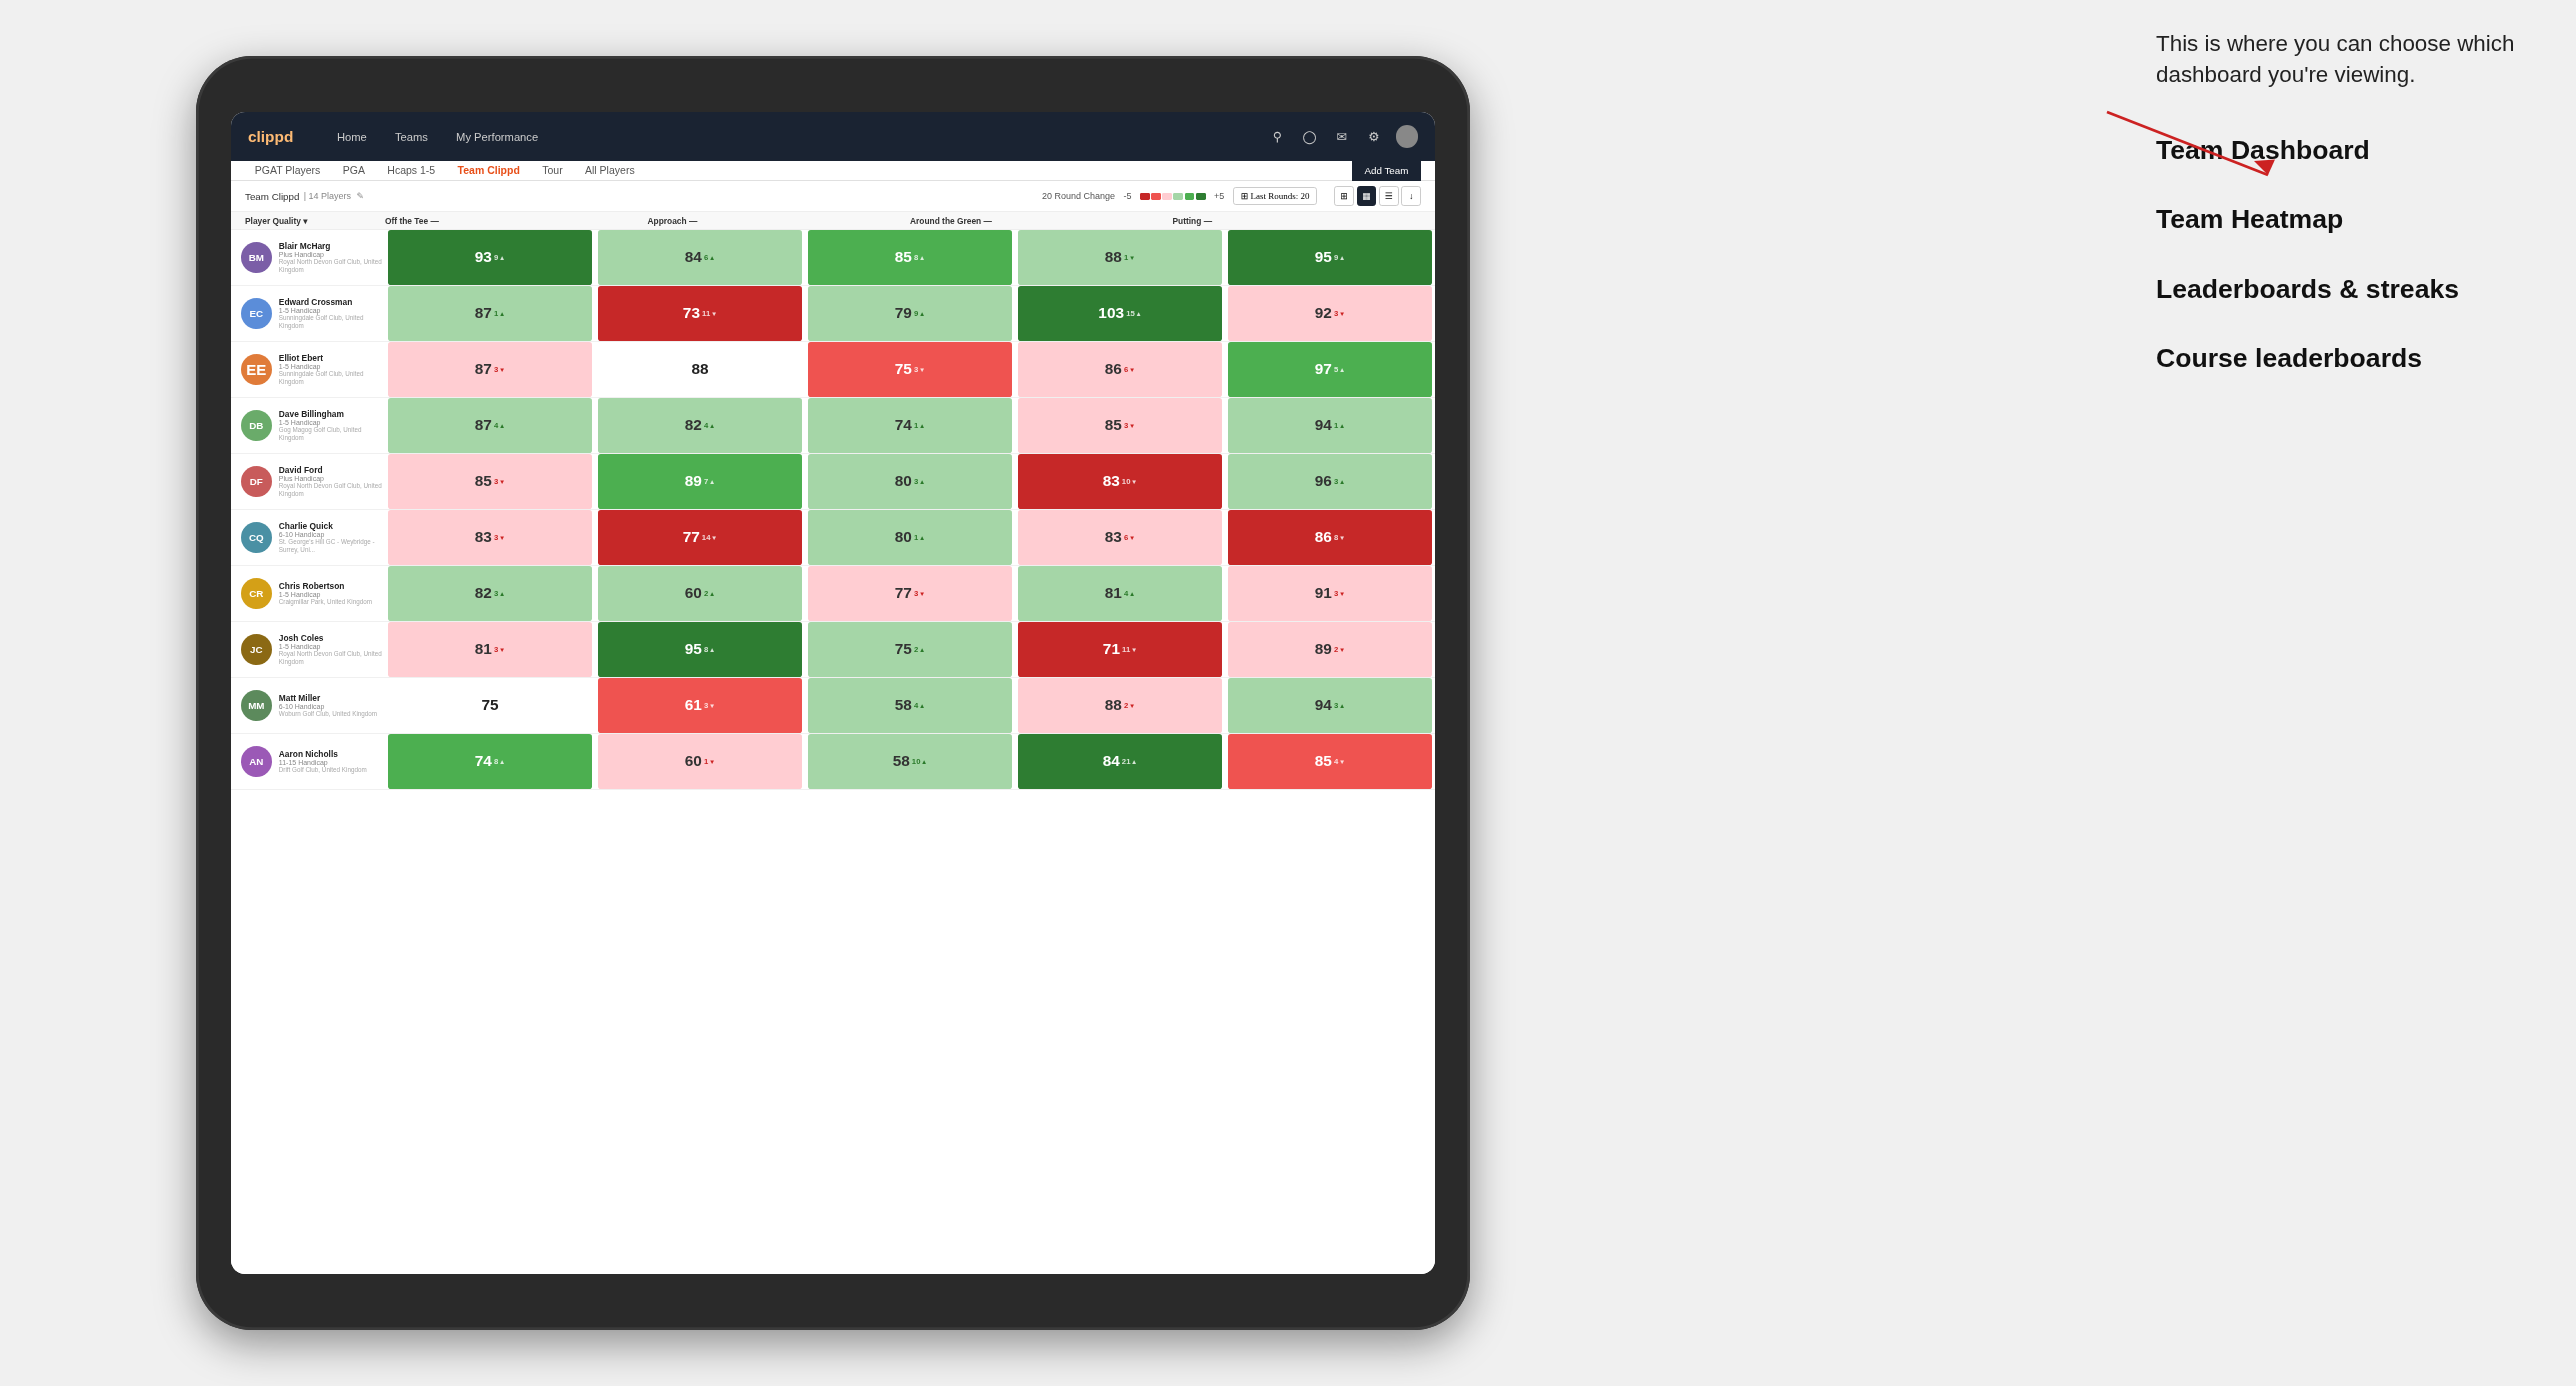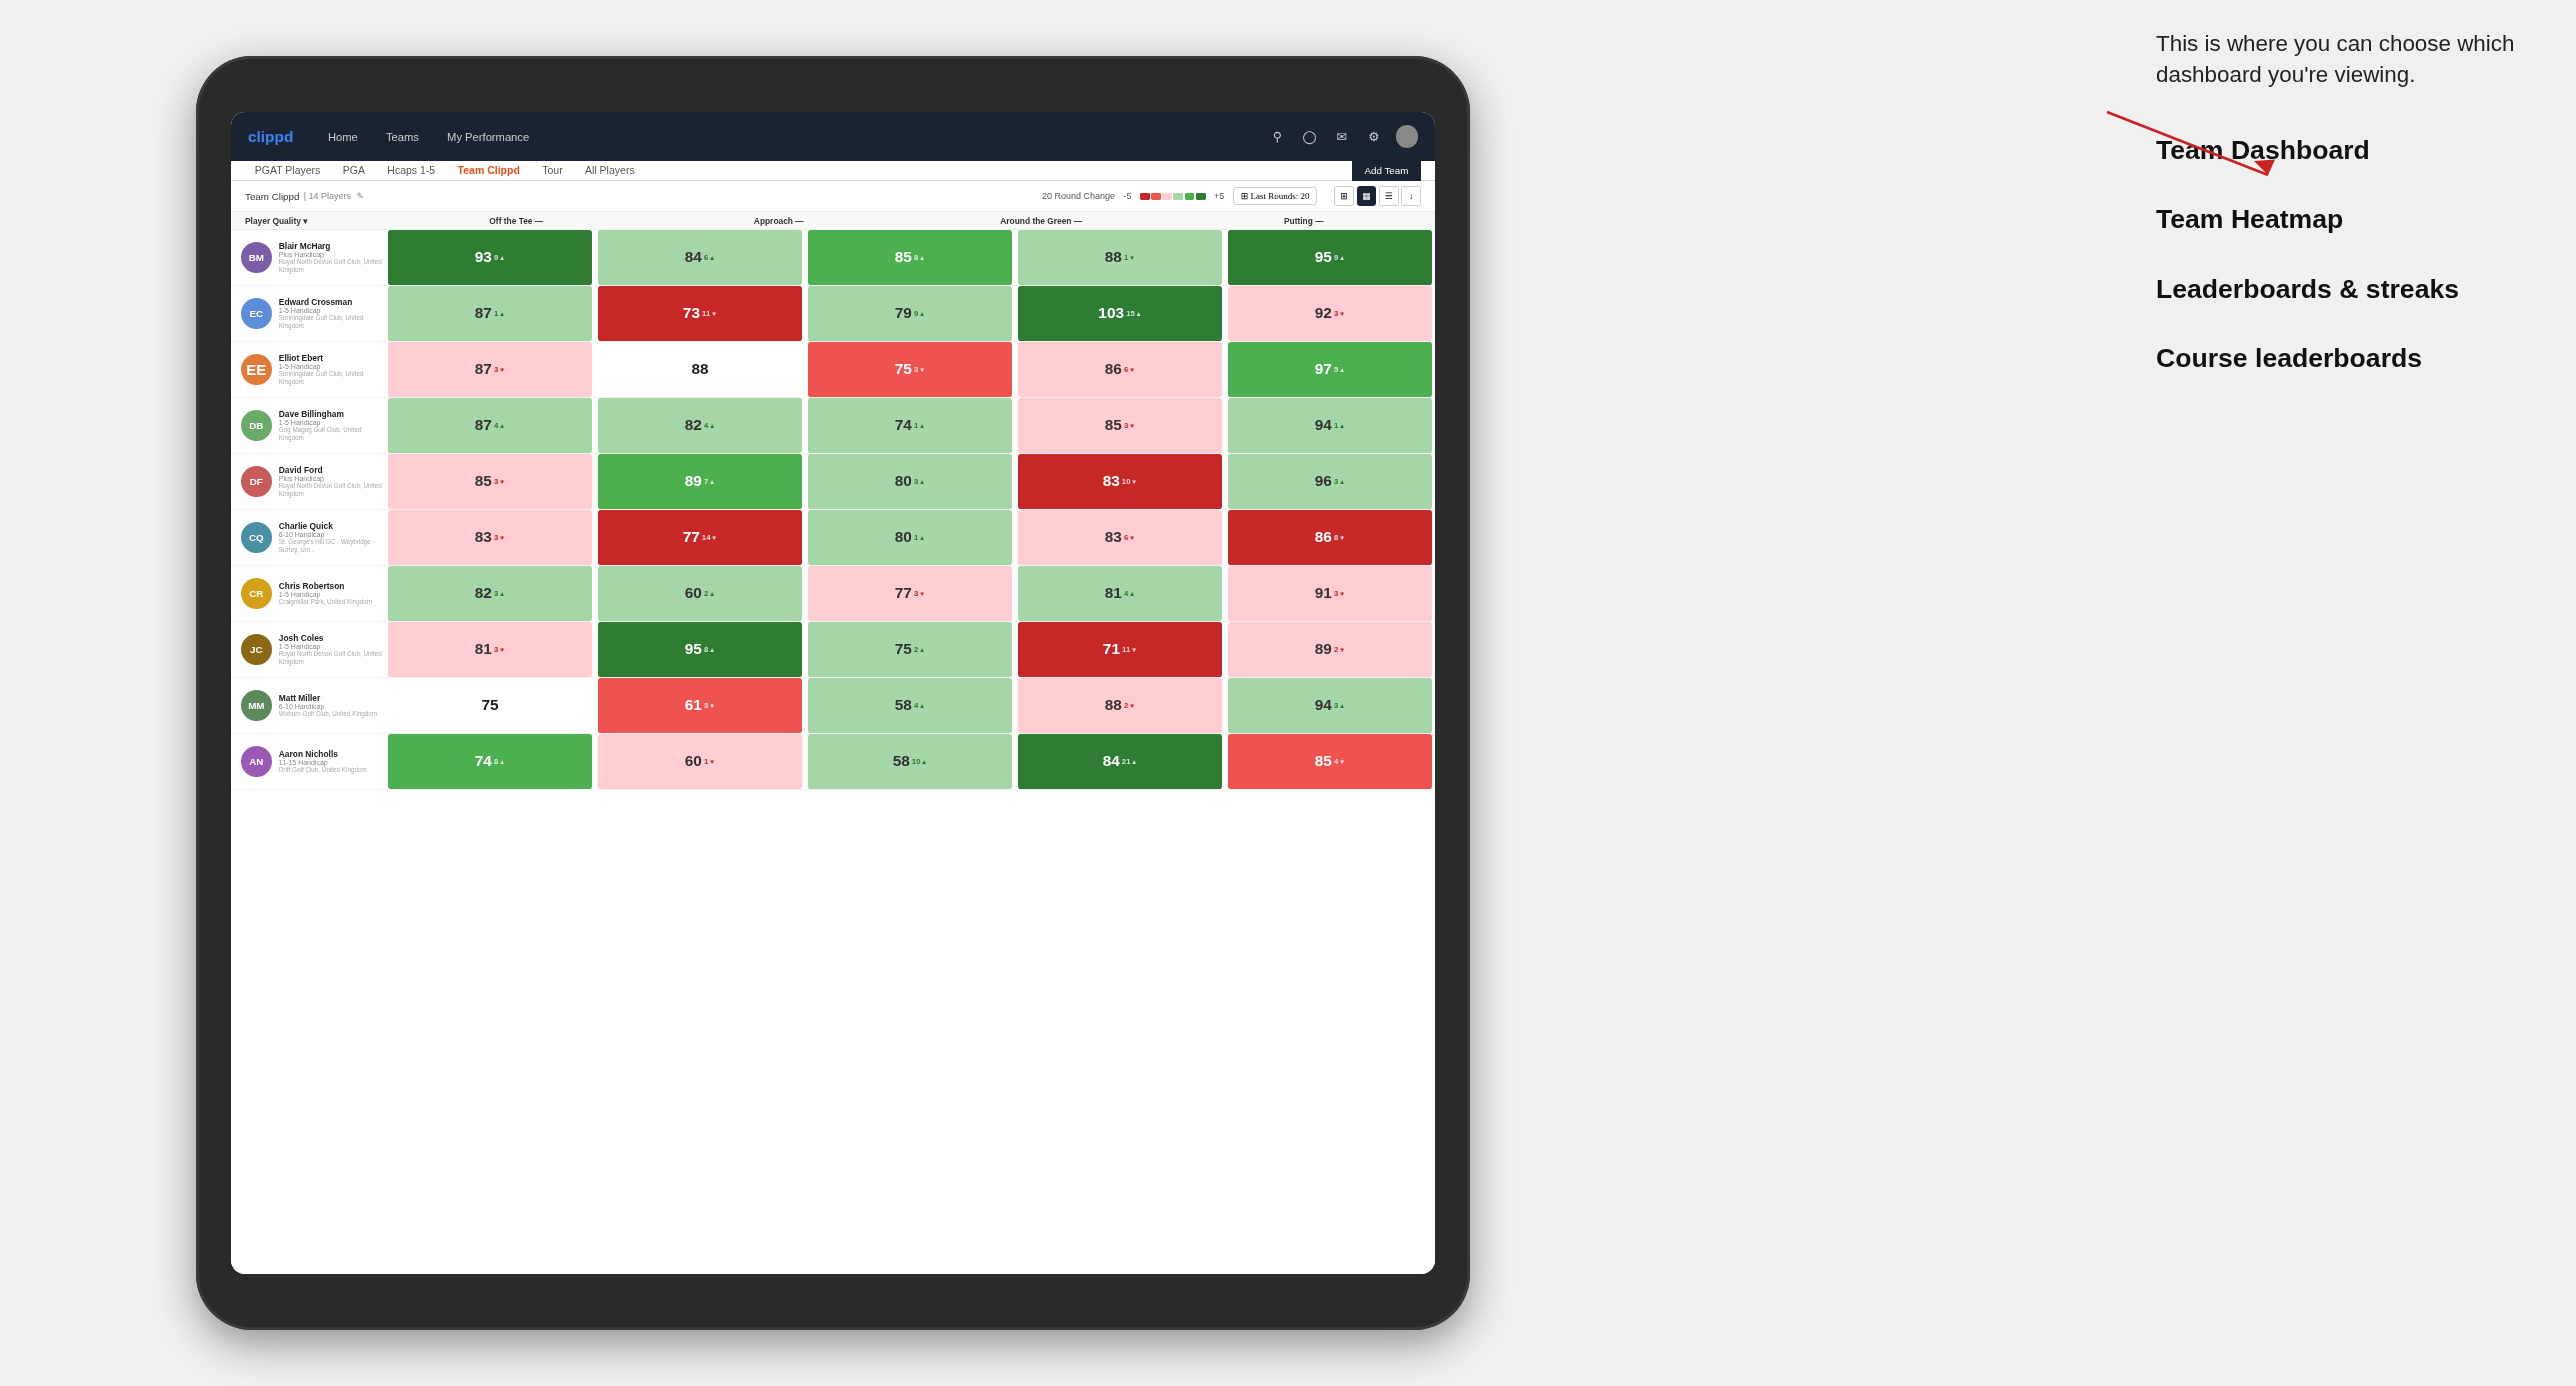--- a/index.html
+++ b/index.html
@@ -65,22 +65,22 @@
       background: #1a2332;
       height: 49px;
       display: flex;
       align-items: center;
       padding: 0 17px;
       flex-shrink: 0;
     }
     .logo {
       font-size: 15.4px;
       font-weight: 700;
-      color: #3b82f6;
-      margin-right: 29px;
+      color: #fdba74;
+      margin-right: 38px;
     }
     .nav-links {
       display: flex;
       gap: 17px;
       flex: 1;
     }
     .nav-link {
       font-size: 11.2px;
       color: #ccc;
       cursor: pointer;
@@ -224,21 +224,21 @@
     }
     .player-col-header {
       width: 154px;
       font-size: 8.4px;
       color: #333;
       padding-left: 14px;
       font-weight: 600;
     }
     .stat-col-header {
       flex: 1;
-      text-align: center;
+      text-align: left;
       font-size: 8.4px;
       color: #333;
       font-weight: 600;
     }
 
     
     .table-body {
       flex: 1;
       overflow-y: auto;
       background: #fff;

